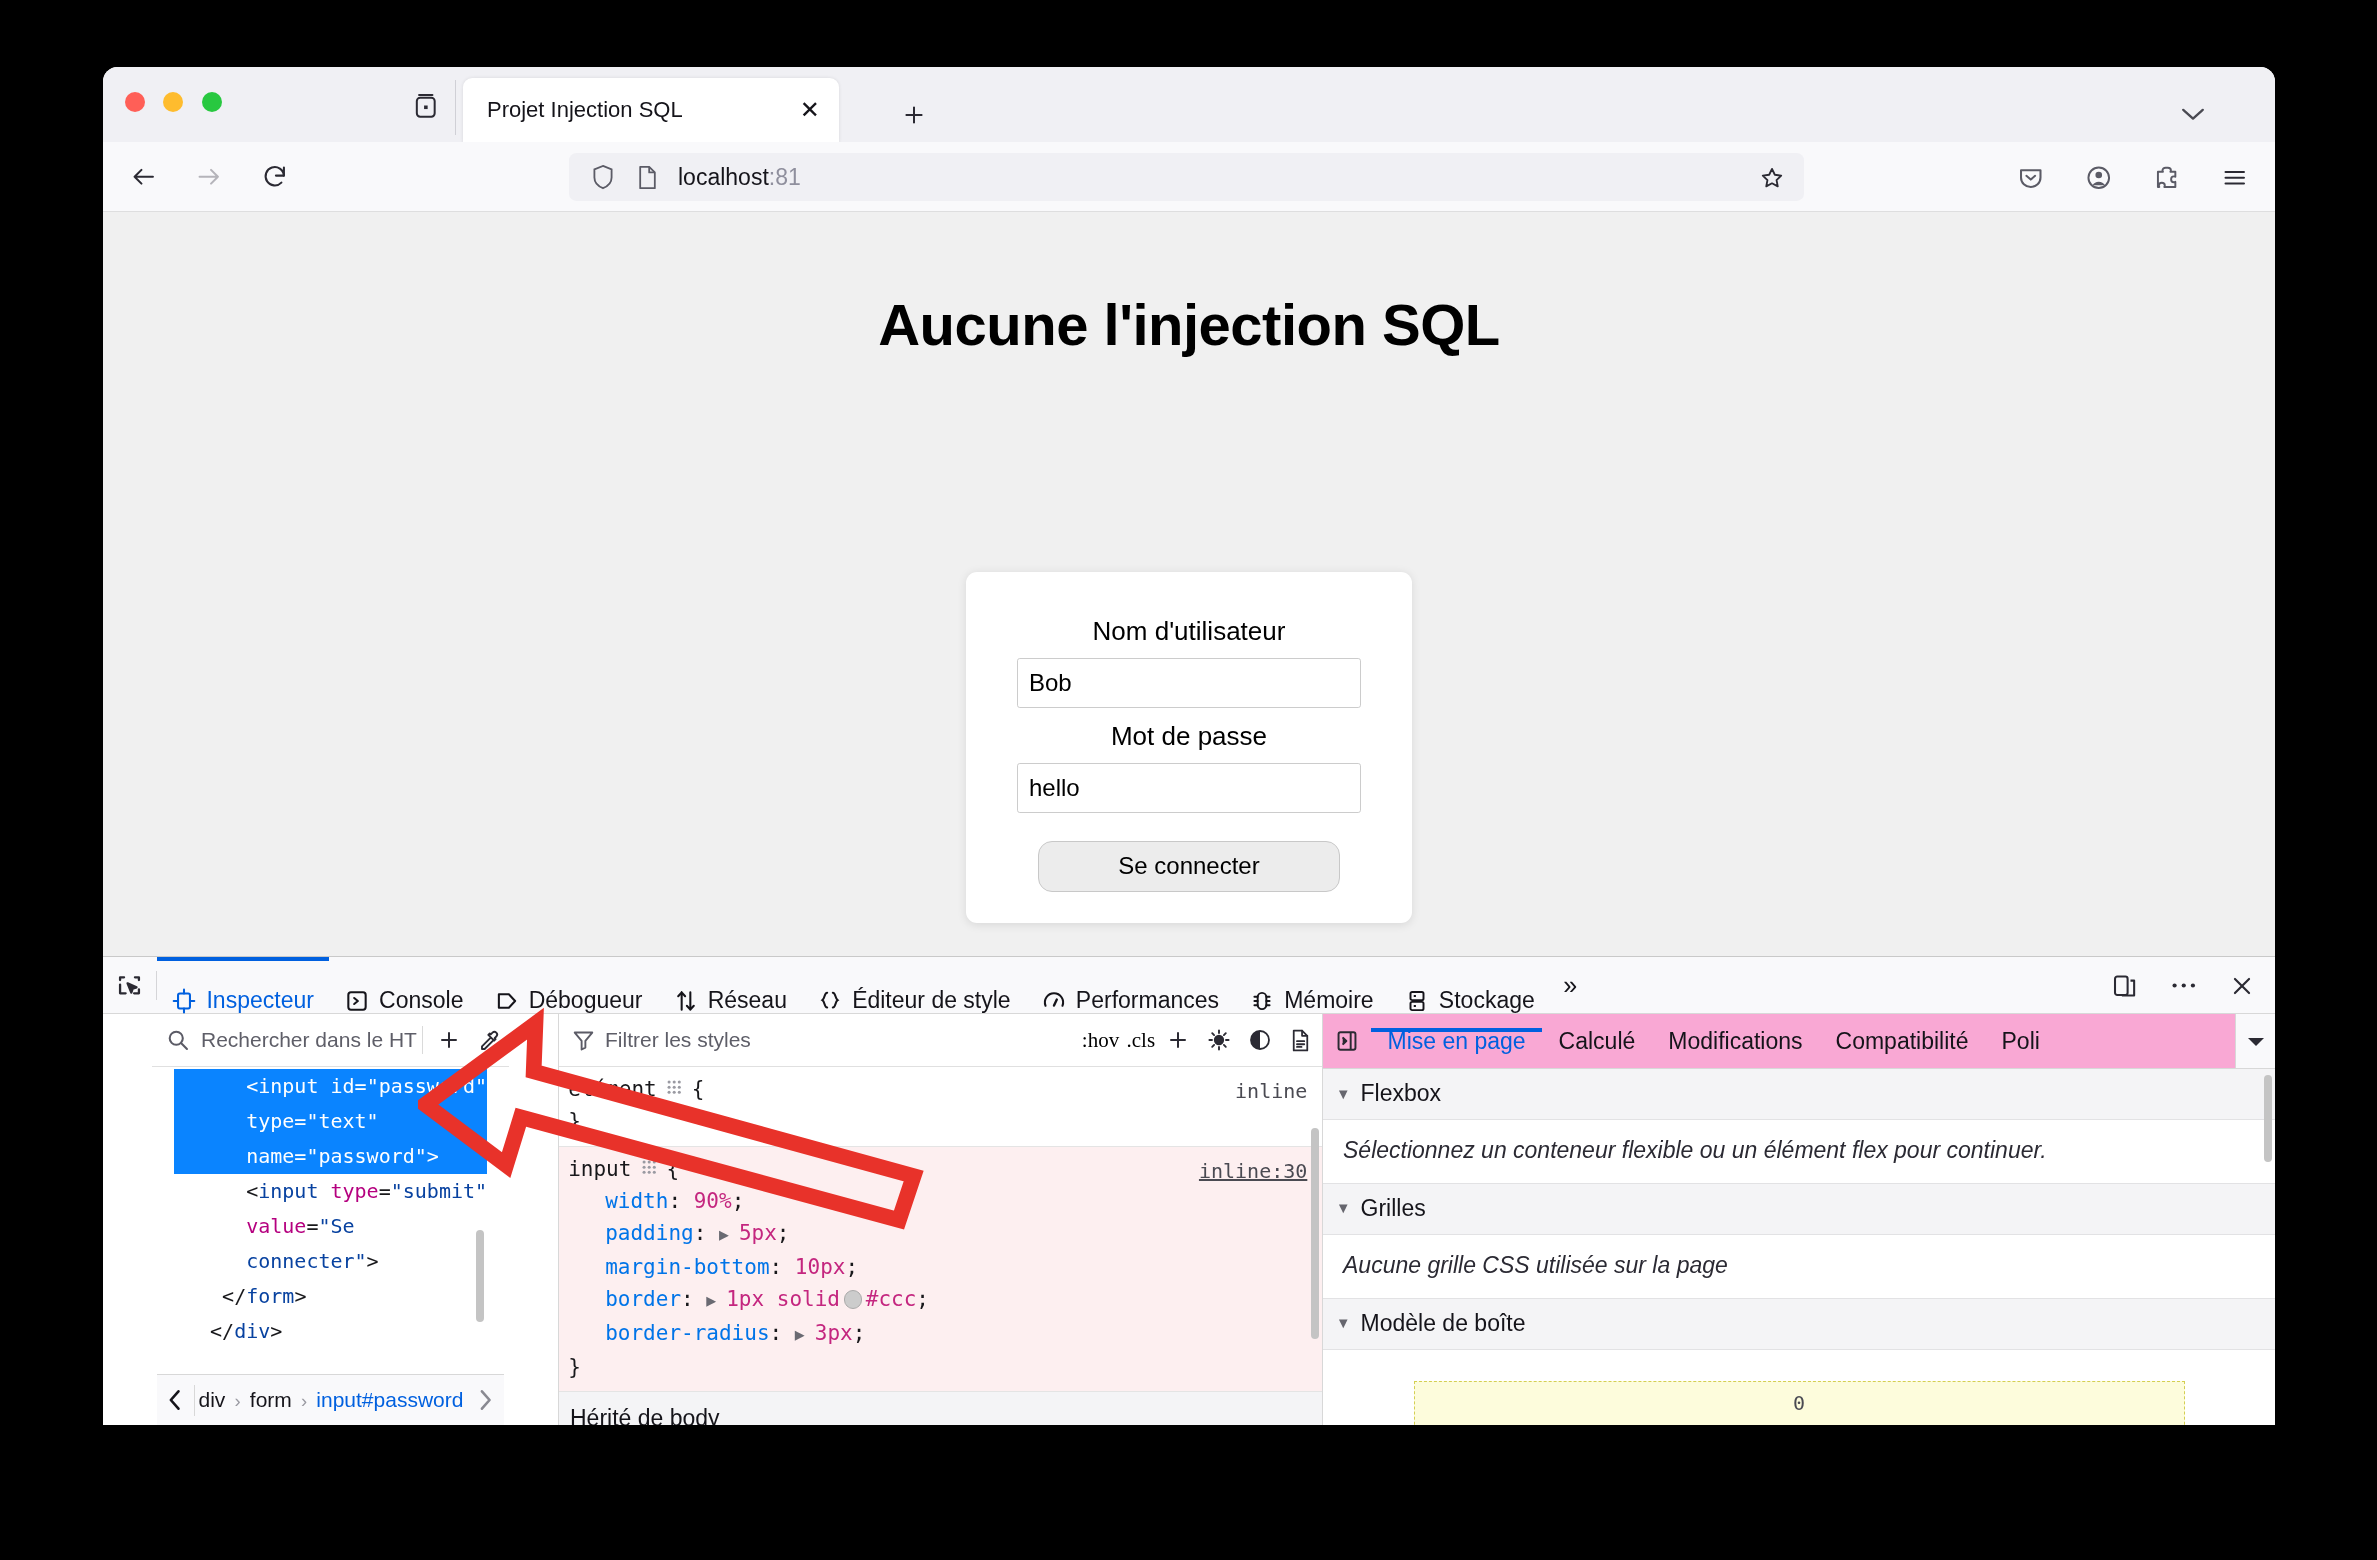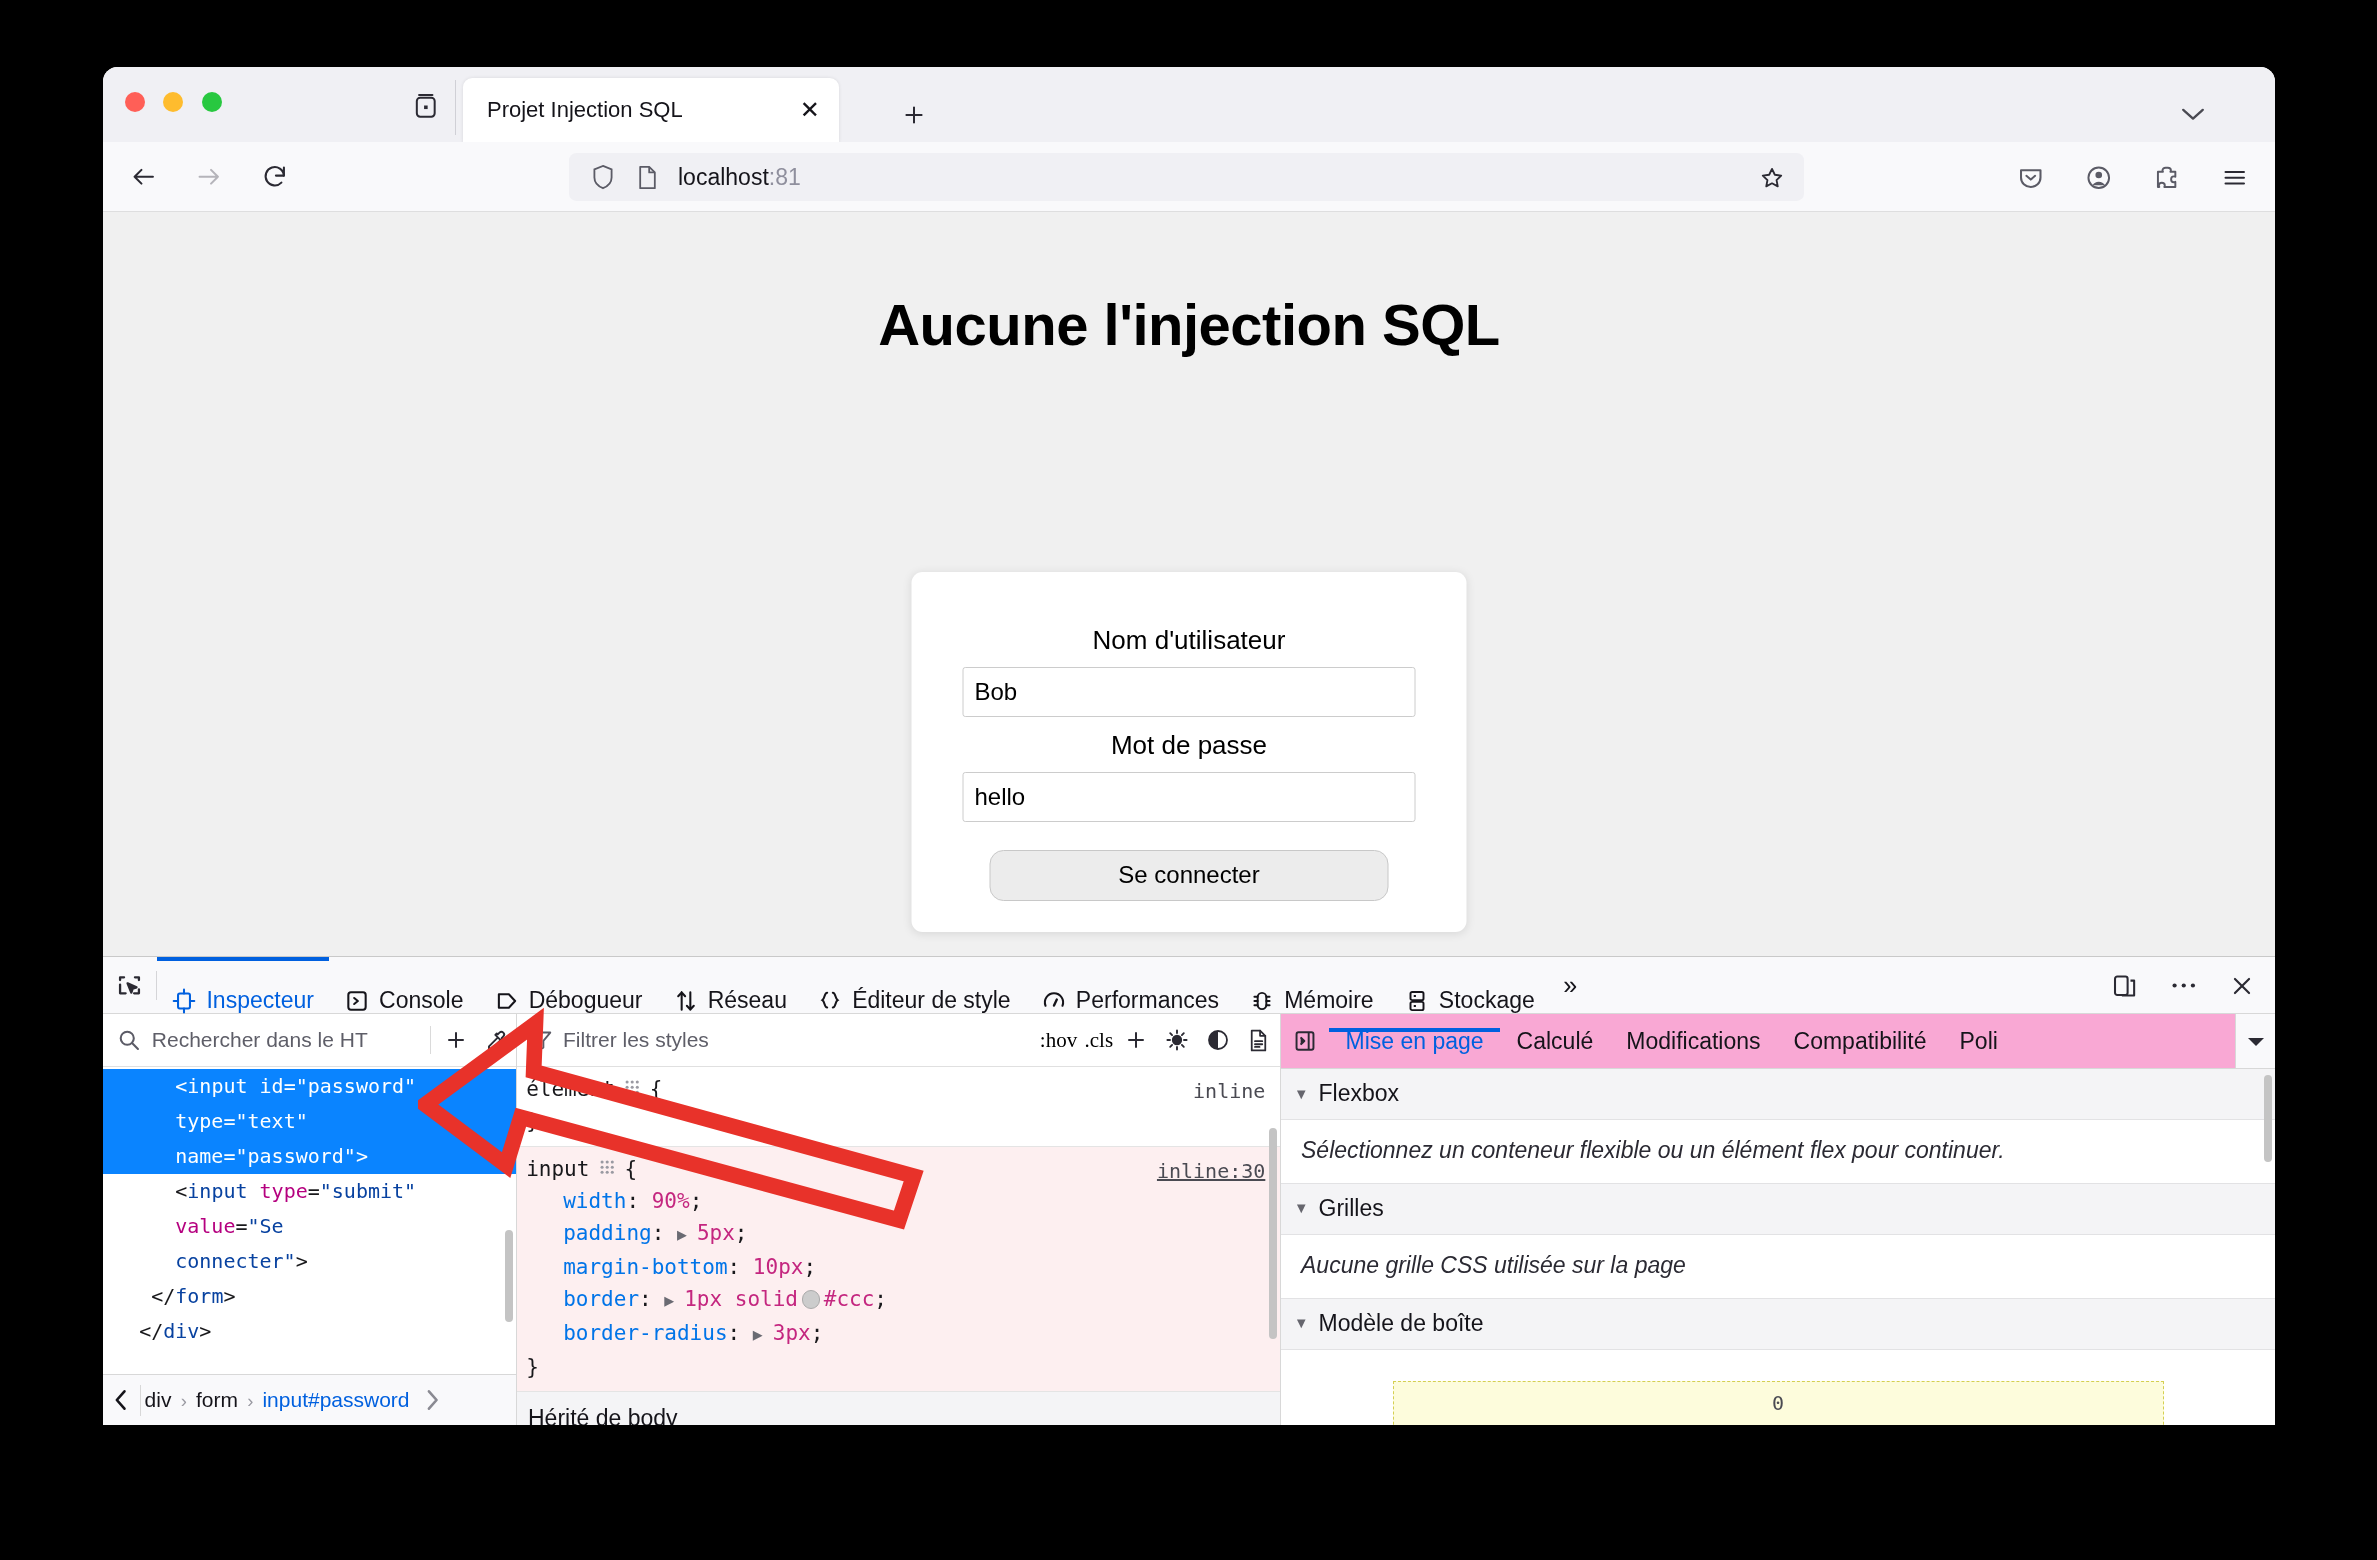--- a/index.html
+++ b/index.html
@@ -138,25 +138,25 @@
     padding-top: 79px;
     font-size: 58px;
     font-weight: bold;
     color: #000;
     letter-spacing: -0.5px;
   }
   #login-card {
     position: absolute;
     left: 50%; transform: translateX(-50%);
     top: 360px;
-    width: 555px;
+    width: 446px;
     background: #fff;
     border-radius: 11px;
     box-shadow: 0 1.8px 9.2px rgba(0,0,0,.10);
-    padding: 40px 51px 31px 51px;
+    padding: 31px 51px 31px 51px;
   }
   .field-label {
     text-align: center;
     font-size: 26px;
     color: #000;
     margin: 13px 0 11px 0;
   }
   .field-input {
     display: block;
     width: 100%;
@@ -234,24 +234,25 @@
     width: 40px; height: 40px;
     display: flex; align-items: center; justify-content: center;
     color: #2b2a33;
   }
 
   
   #dt-body { flex: 1; display: flex; min-height: 0; }
 
   
   #pane-markup {
-    width: 414px;
+    width: 456px;
     display: flex; flex-direction: column;
     border-right: 0.9px solid #d8d8d8;
     min-height: 0;
+    align-items: center;
   }
   #markup-search {
     height: 53px;
     background: #fff;
     border-bottom: 0.9px solid #e0e0e0;
     display: flex; align-items: center;
     flex: 0 0 auto;
   }
   #markup-search .mag { margin-left: 13.8px; display: flex; color: #5b5b66; }
   #markup-search .txt {

